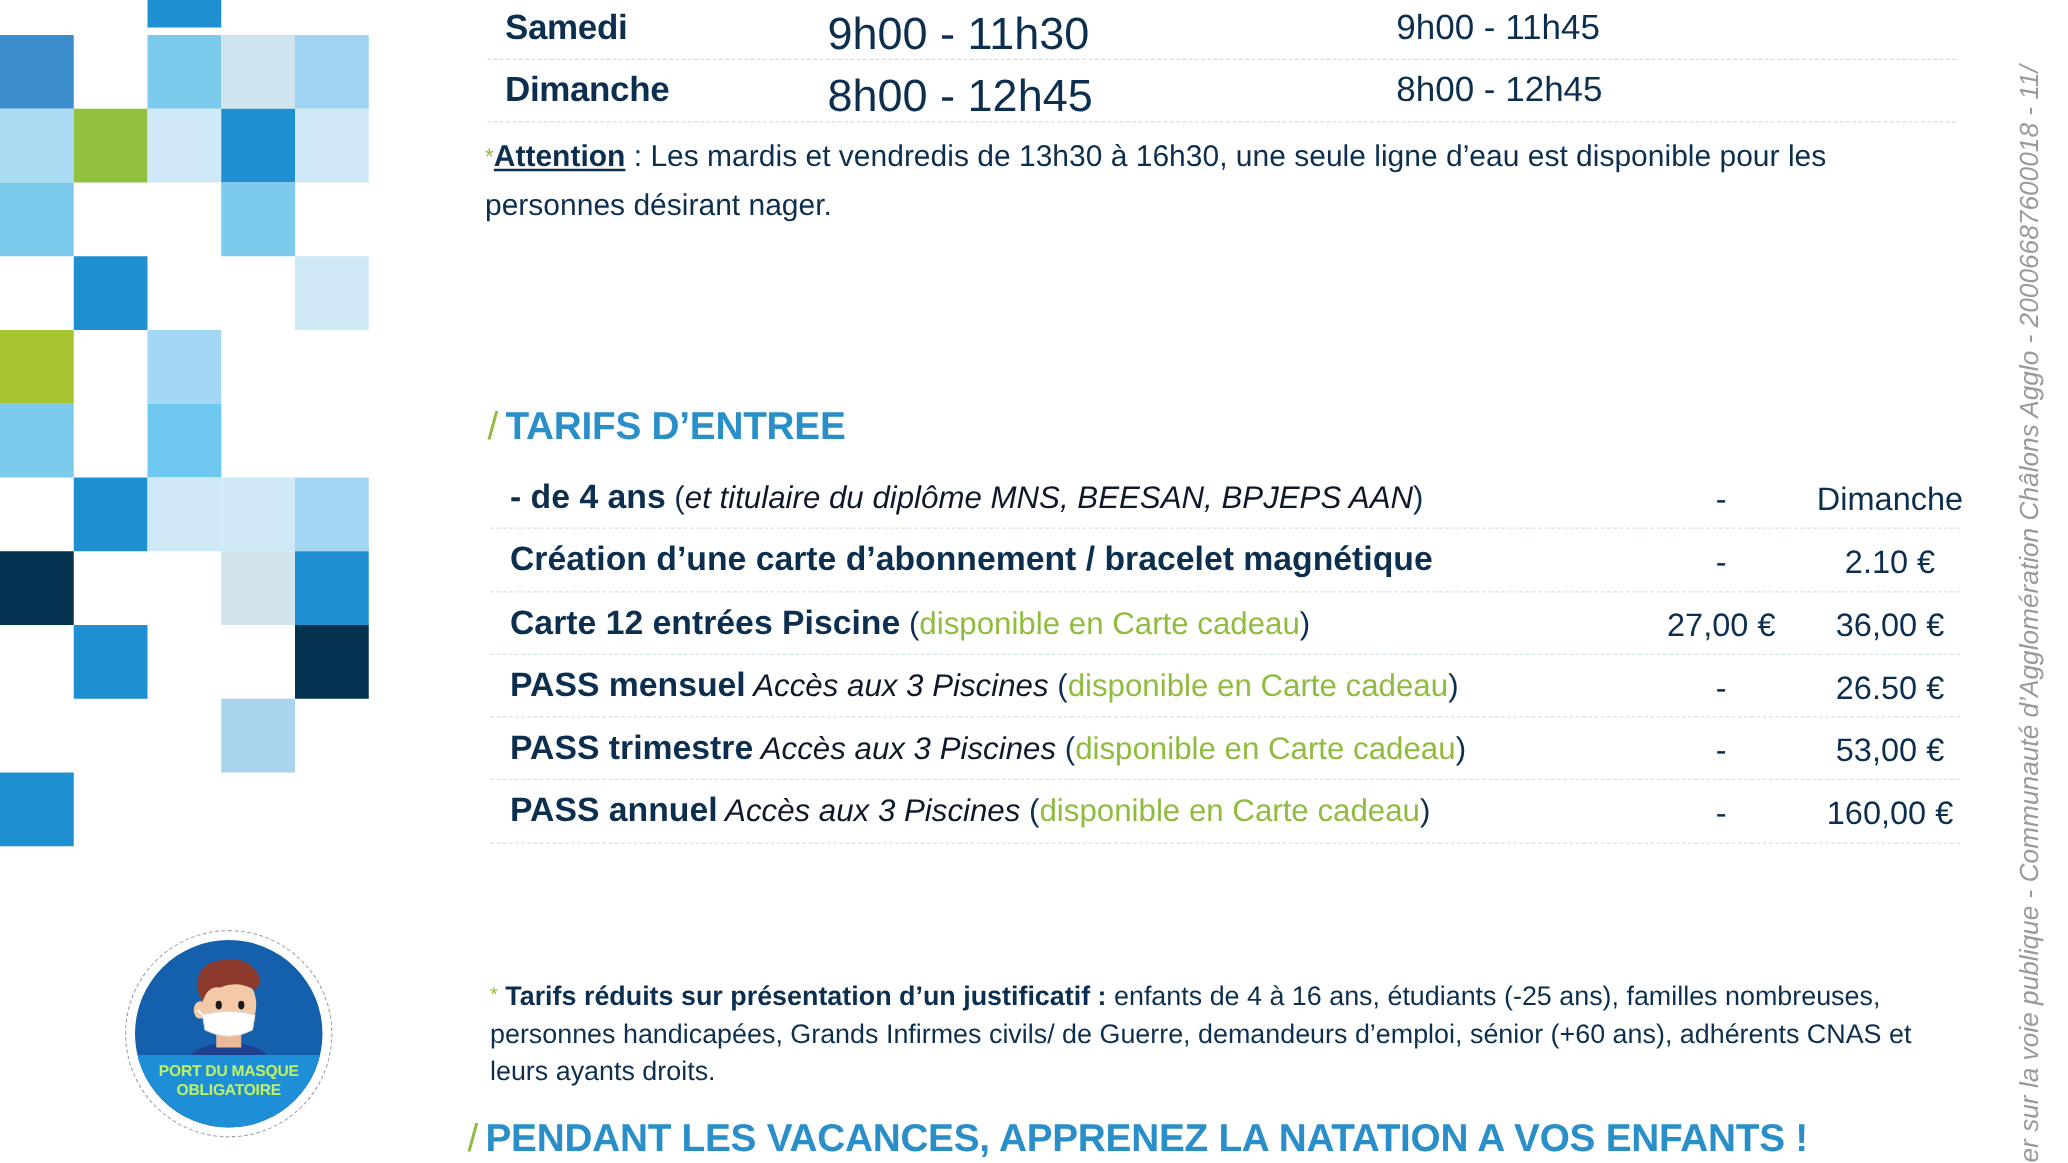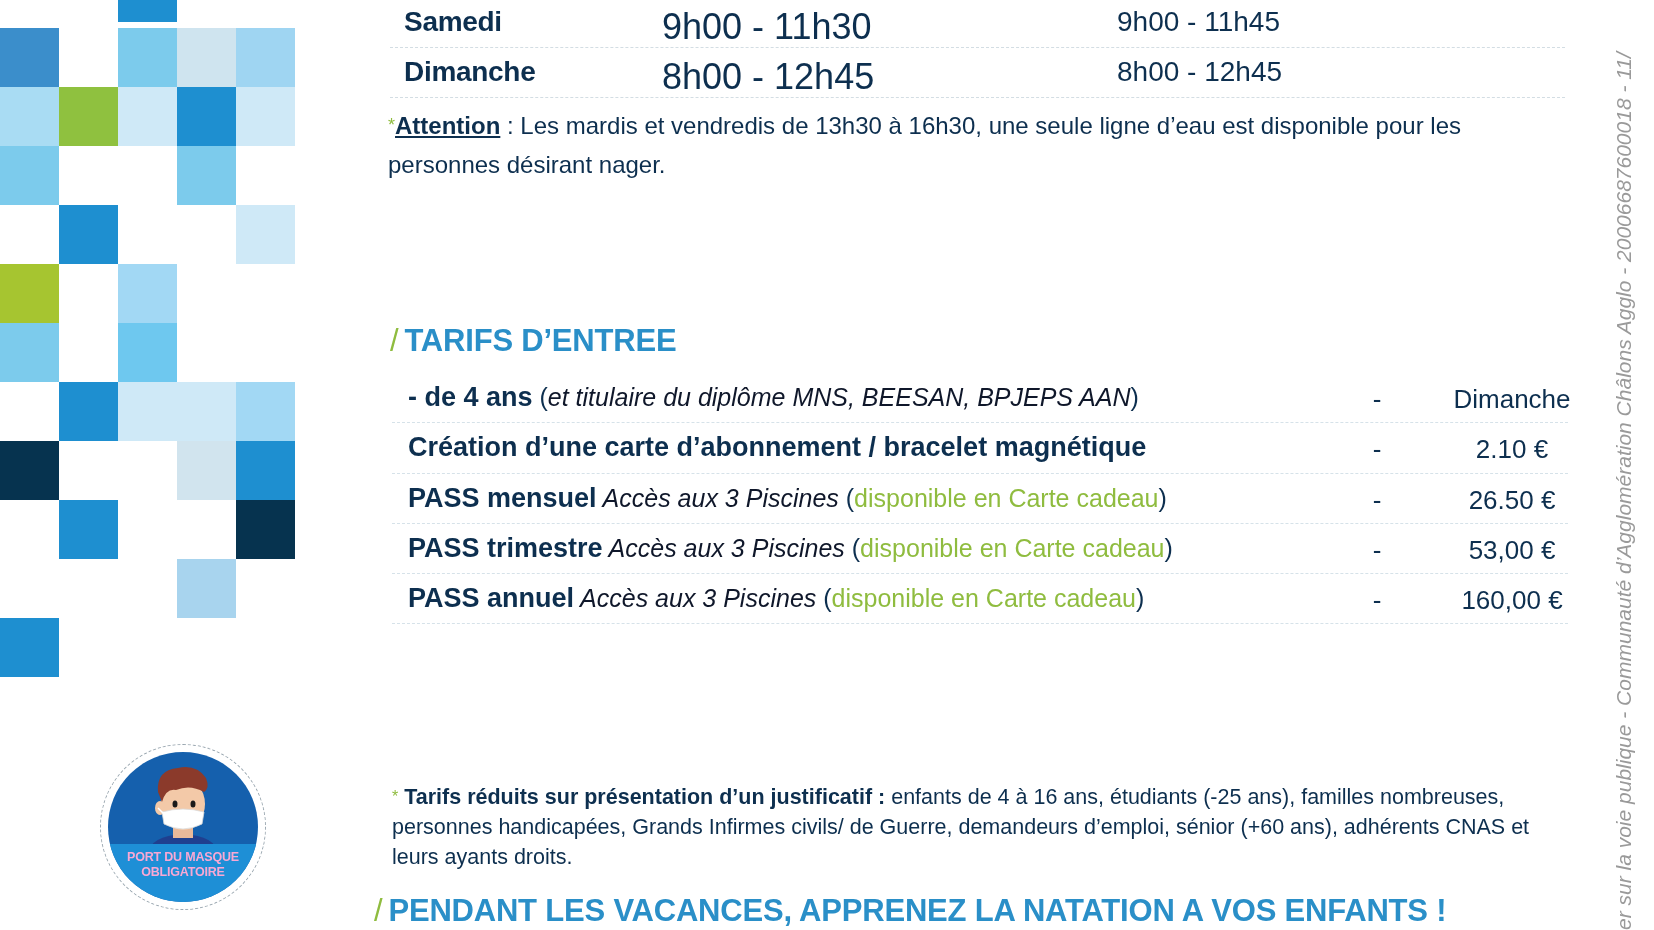--- a/index.html
+++ b/index.html
@@ -46,21 +46,21 @@
   .pt-row .norm-val { position: absolute; left: 1055px; width: 130px; top: 11px; text-align: center; font-size: 26px; }
 
   .footnote { position: absolute; left: 392px; top: 782px; width: 1180px; font-size: 21.5px; line-height: 30px; color: #0d2f4f; }
   .footnote .star { color: #8fbc3f; font-size: 16px; vertical-align: top; }
   .footnote .bold { font-weight: bold; }
 
   
   .badge { position: absolute; left: 100px; top: 744px; width: 166px; height: 166px; border-radius: 50%; border: 1px dashed #9aa7b0; background: #ffffff; }
   .badge-inner { position: absolute; left: 7px; top: 7px; width: 150px; height: 150px; border-radius: 50%; overflow: hidden; background: #1560ad; }
   .badge-band { position: absolute; left: 0; right: 0; top: 92px; height: 58px; background: #1e8fd6; }
-  .badge-text { position: absolute; left: 0; right: 0; top: 98px; text-align: center; color: #f9a8d4; font-weight: bold; font-size: 12.5px; line-height: 15px; letter-spacing: -0.2px; }
+  .badge-text { position: absolute; left: 0; right: 0; top: 98px; text-align: center; color: #bef264; font-weight: bold; font-size: 12.5px; line-height: 15px; letter-spacing: -0.2px; }
   .badge svg { position: absolute; left: 32px; top: 10px; }
 
   
   .side-text { position: absolute; left: 1612px; top: 930px; transform-origin: 0 0; transform: rotate(-90deg); white-space: nowrap; font-style: italic; font-size: 21px; color: #9a9a9a; }
 </style>
 </head>
 <body>
 
 <div class="mosaic" id="mosaic">
     <div class="cell" style="left: 118px; top: -37px; background: rgb(30, 143, 208);"></div>
@@ -117,20 +117,25 @@
         <span class="label"><span class="main">- de 4 ans</span><span class="paren"> (</span><span class="blue-it">et titulaire du diplôme MNS, BEESAN, BPJEPS AAN</span><span class="paren">)</span></span>
         <span class="red-val">-</span>
         <span class="norm-val">Dimanche</span>
       </div>
       <div class="pt-row">
         <span class="label"><span class="main">Création d’une carte d’abonnement / bracelet magnétique</span></span>
         <span class="red-val">-</span>
         <span class="norm-val">2.10 €</span>
       </div>
       <div class="pt-row">
+        <span class="label"><span class="main">Carte 12 entrées Piscine</span><span class="paren"> (</span><span class="green">disponible en Carte cadeau</span><span class="paren">)</span></span>
+        <span class="red-val">27,00 €</span>
+        <span class="norm-val">36,00 €</span>
+      </div>
+      <div class="pt-row">
         <span class="label"><span class="main">PASS mensuel</span><span class="blue-it"> Accès aux 3 Piscines</span><span class="paren"> (</span><span class="green">disponible en Carte cadeau</span><span class="paren">)</span></span>
         <span class="red-val">-</span>
         <span class="norm-val">26.50 €</span>
       </div>
       <div class="pt-row">
         <span class="label"><span class="main">PASS trimestre</span><span class="blue-it"> Accès aux 3 Piscines</span><span class="paren"> (</span><span class="green">disponible en Carte cadeau</span><span class="paren">)</span></span>
         <span class="red-val">-</span>
         <span class="norm-val">53,00 €</span>
       </div>
       <div class="pt-row">

